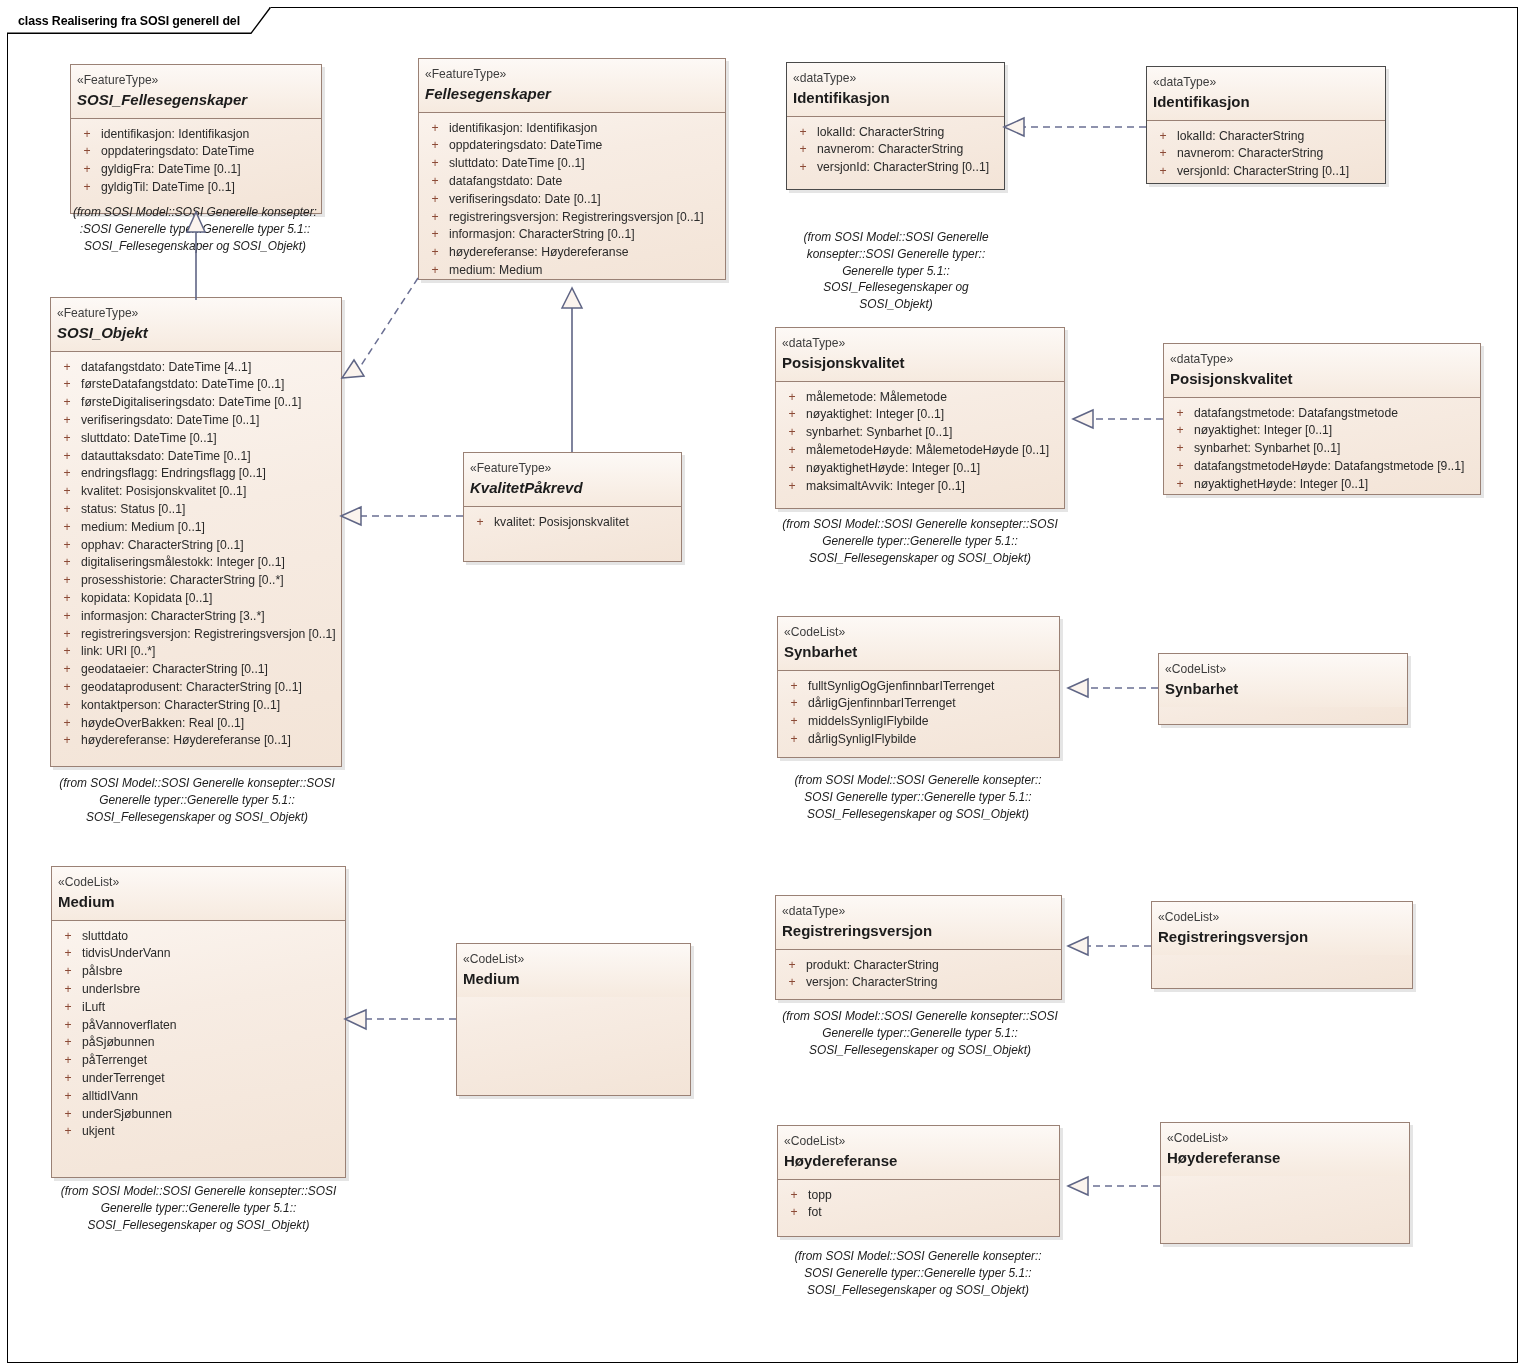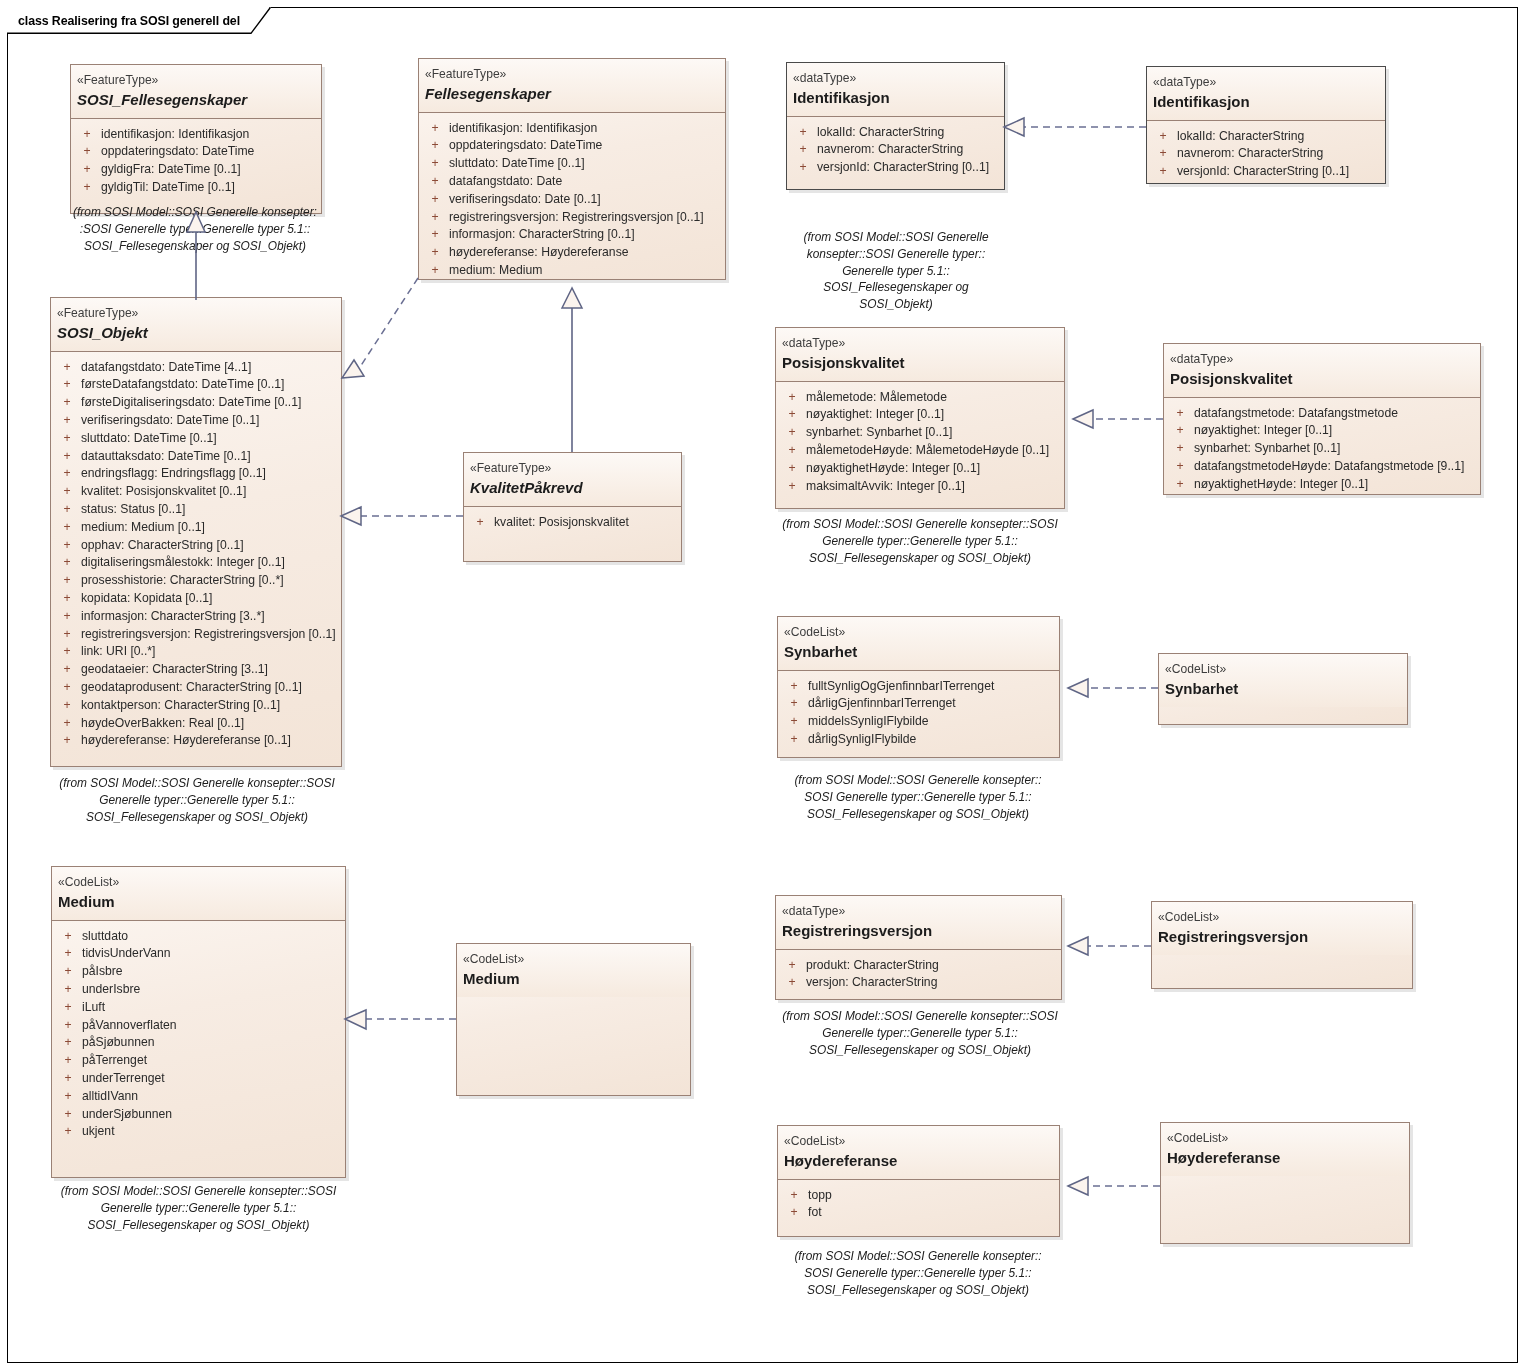--- a/index.html
+++ b/index.html
@@ -397,21 +397,21 @@
         <div class="attr">
           <span class="vis">+</span>
           <span class="txt">registreringsversjon: Registreringsversjon [0..1]</span>
         </div>
         <div class="attr">
           <span class="vis">+</span>
           <span class="txt">link: URI [0..*]</span>
         </div>
         <div class="attr">
           <span class="vis">+</span>
-          <span class="txt">geodataeier: CharacterString [3..1]</span>
+          <span class="txt">geodataeier: CharacterString [0..1]</span>
         </div>
         <div class="attr">
           <span class="vis">+</span>
           <span class="txt">geodataprodusent: CharacterString [0..1]</span>
         </div>
         <div class="attr">
           <span class="vis">+</span>
           <span class="txt">kontaktperson: CharacterString [0..1]</span>
         </div>
         <div class="attr">

